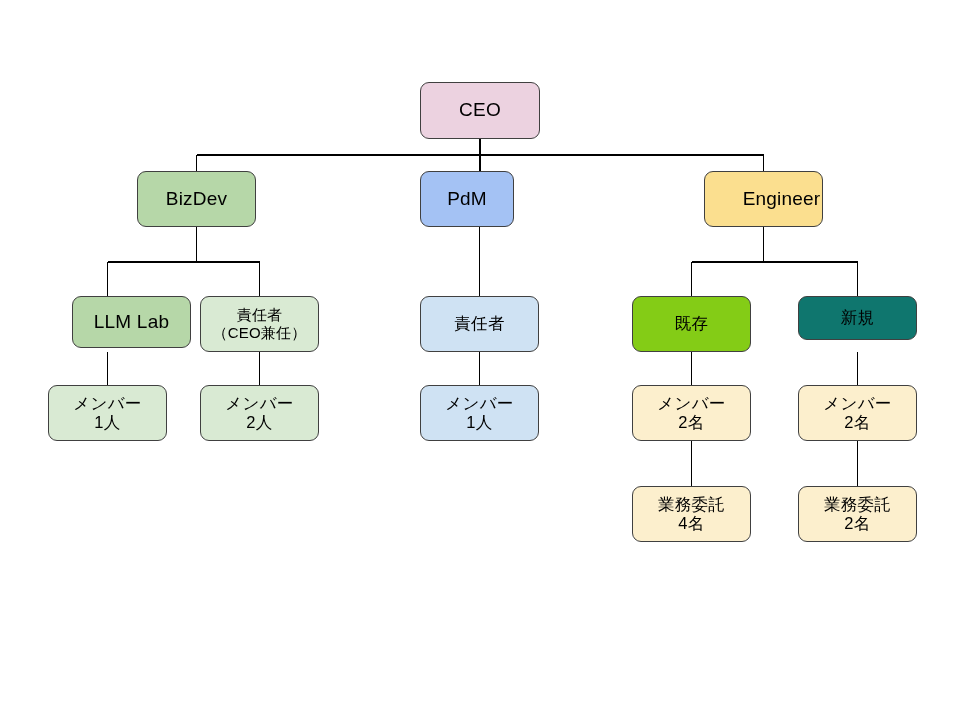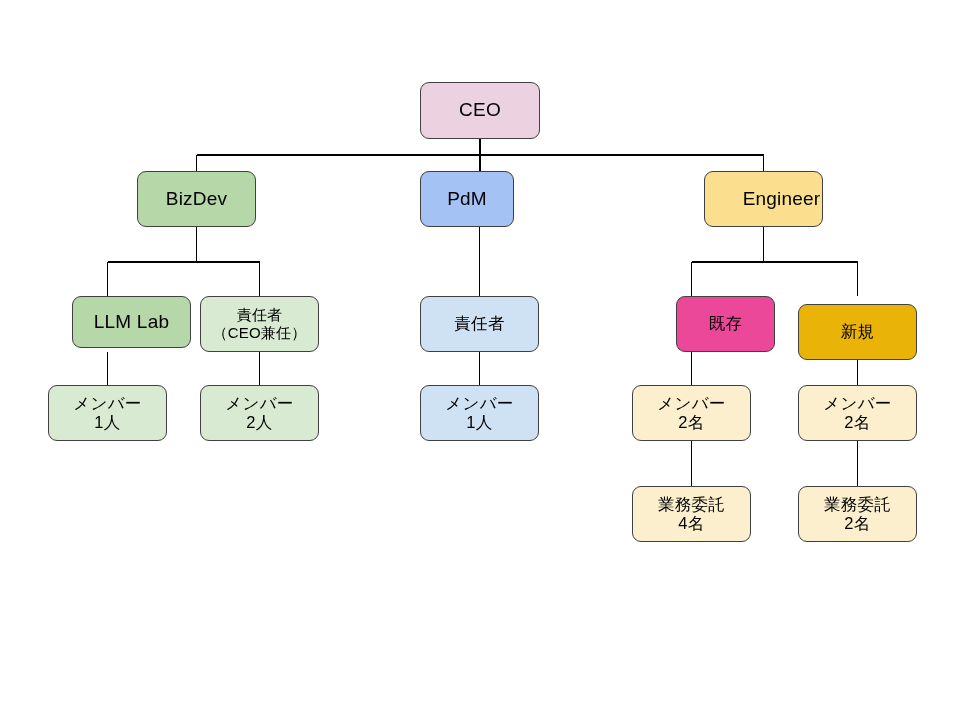--- a/index.html
+++ b/index.html
@@ -75,20 +75,20 @@
       <div class="node t-lat" style="left: 420px; top: 82px; width: 120px; height: 57px; background: rgb(236, 210, 224); border-color: rgb(64, 64, 64);"><span class="line1">CEO</span></div>
       <div class="node t-lat" style="left: 137px; top: 171px; width: 119px; height: 56px; background: rgb(182, 215, 168); border-color: rgb(64, 64, 64); justify-content: center;"><span class="line1">BizDev</span></div>
       <div class="node t-lat" style="left: 420px; top: 171px; width: 94px; height: 56px; background: rgb(164, 194, 244); border-color: rgb(64, 64, 64);"><span class="line1">PdM</span></div>
       <div class="node t-lat" style="left: 704px; top: 171px; width: 119px; height: 56px; background: rgb(251, 223, 143); border-color: rgb(64, 64, 64); padding-left: 36px;"><span class="line1">Engineer</span></div>
       <div class="node t-lat" style="left: 48px; top: 296px; width: 119px; height: 52px; background: rgb(182, 215, 168); border-color: rgb(64, 64, 64); margin-left: 24px;"><span class="line1">LLM Lab</span></div>
       <div class="node t-jp-sm" style="left: 200px; top: 296px; width: 119px; height: 56px; background: rgb(217, 234, 211); border-color: rgb(64, 64, 64);"><span class="line1">責任者</span><span class="line2">（CEO兼任）</span></div>
       <div class="node t-jp" style="left: 48px; top: 385px; width: 119px; height: 56px; background: rgb(217, 234, 211); border-color: rgb(64, 64, 64);"><span class="line1">メンバー</span><span class="line2">1人</span></div>
       <div class="node t-jp" style="left: 200px; top: 385px; width: 119px; height: 56px; background: rgb(217, 234, 211); border-color: rgb(64, 64, 64);"><span class="line1">メンバー</span><span class="line2">2人</span></div>
       <div class="node t-jp" style="left: 420px; top: 296px; width: 119px; height: 56px; background: rgb(207, 226, 243); border-color: rgb(64, 64, 64);"><span class="line1">責任者</span></div>
       <div class="node t-jp" style="left: 420px; top: 385px; width: 119px; height: 56px; background: rgb(207, 226, 243); border-color: rgb(64, 64, 64);"><span class="line1">メンバー</span><span class="line2">1人</span></div>
-      <div class="node t-jp" style="left: 632px; top: 296px; width: 99px; height: 56px; background: #ec4899; border-color: rgb(64, 64, 64); margin-left: 44px;"><span class="line1">既存</span></div>
-      <div class="node t-jp" style="left: 798px; top: 304px; width: 119px; height: 56px; background: #eab308; border-color: rgb(64, 64, 64);"><span class="line1">新規</span></div>
+      <div class="node t-jp" style="left: 632px; top: 296px; width: 119px; height: 56px; background: #84cc16; border-color: rgb(64, 64, 64);"><span class="line1">既存</span></div>
+      <div class="node t-jp" style="left: 798px; top: 296px; width: 119px; height: 44px; background: #0f766e; border-color: rgb(64, 64, 64);"><span class="line1">新規</span></div>
       <div class="node t-jp" style="left: 632px; top: 385px; width: 119px; height: 56px; background: rgb(252, 239, 205); border-color: rgb(64, 64, 64);"><span class="line1">メンバー</span><span class="line2">2名</span></div>
       <div class="node t-jp" style="left: 798px; top: 385px; width: 119px; height: 56px; background: rgb(252, 239, 205); border-color: rgb(64, 64, 64);"><span class="line1">メンバー</span><span class="line2">2名</span></div>
       <div class="node t-jp" style="left: 632px; top: 486px; width: 119px; height: 56px; background: rgb(252, 239, 205); border-color: rgb(64, 64, 64);"><span class="line1">業務委託</span><span class="line2">4名</span></div>
       <div class="node t-jp" style="left: 798px; top: 486px; width: 119px; height: 56px; background: rgb(252, 239, 205); border-color: rgb(64, 64, 64);"><span class="line1">業務委託</span><span class="line2">2名</span></div>
     </div>
 </div>
 
 </body></html>

